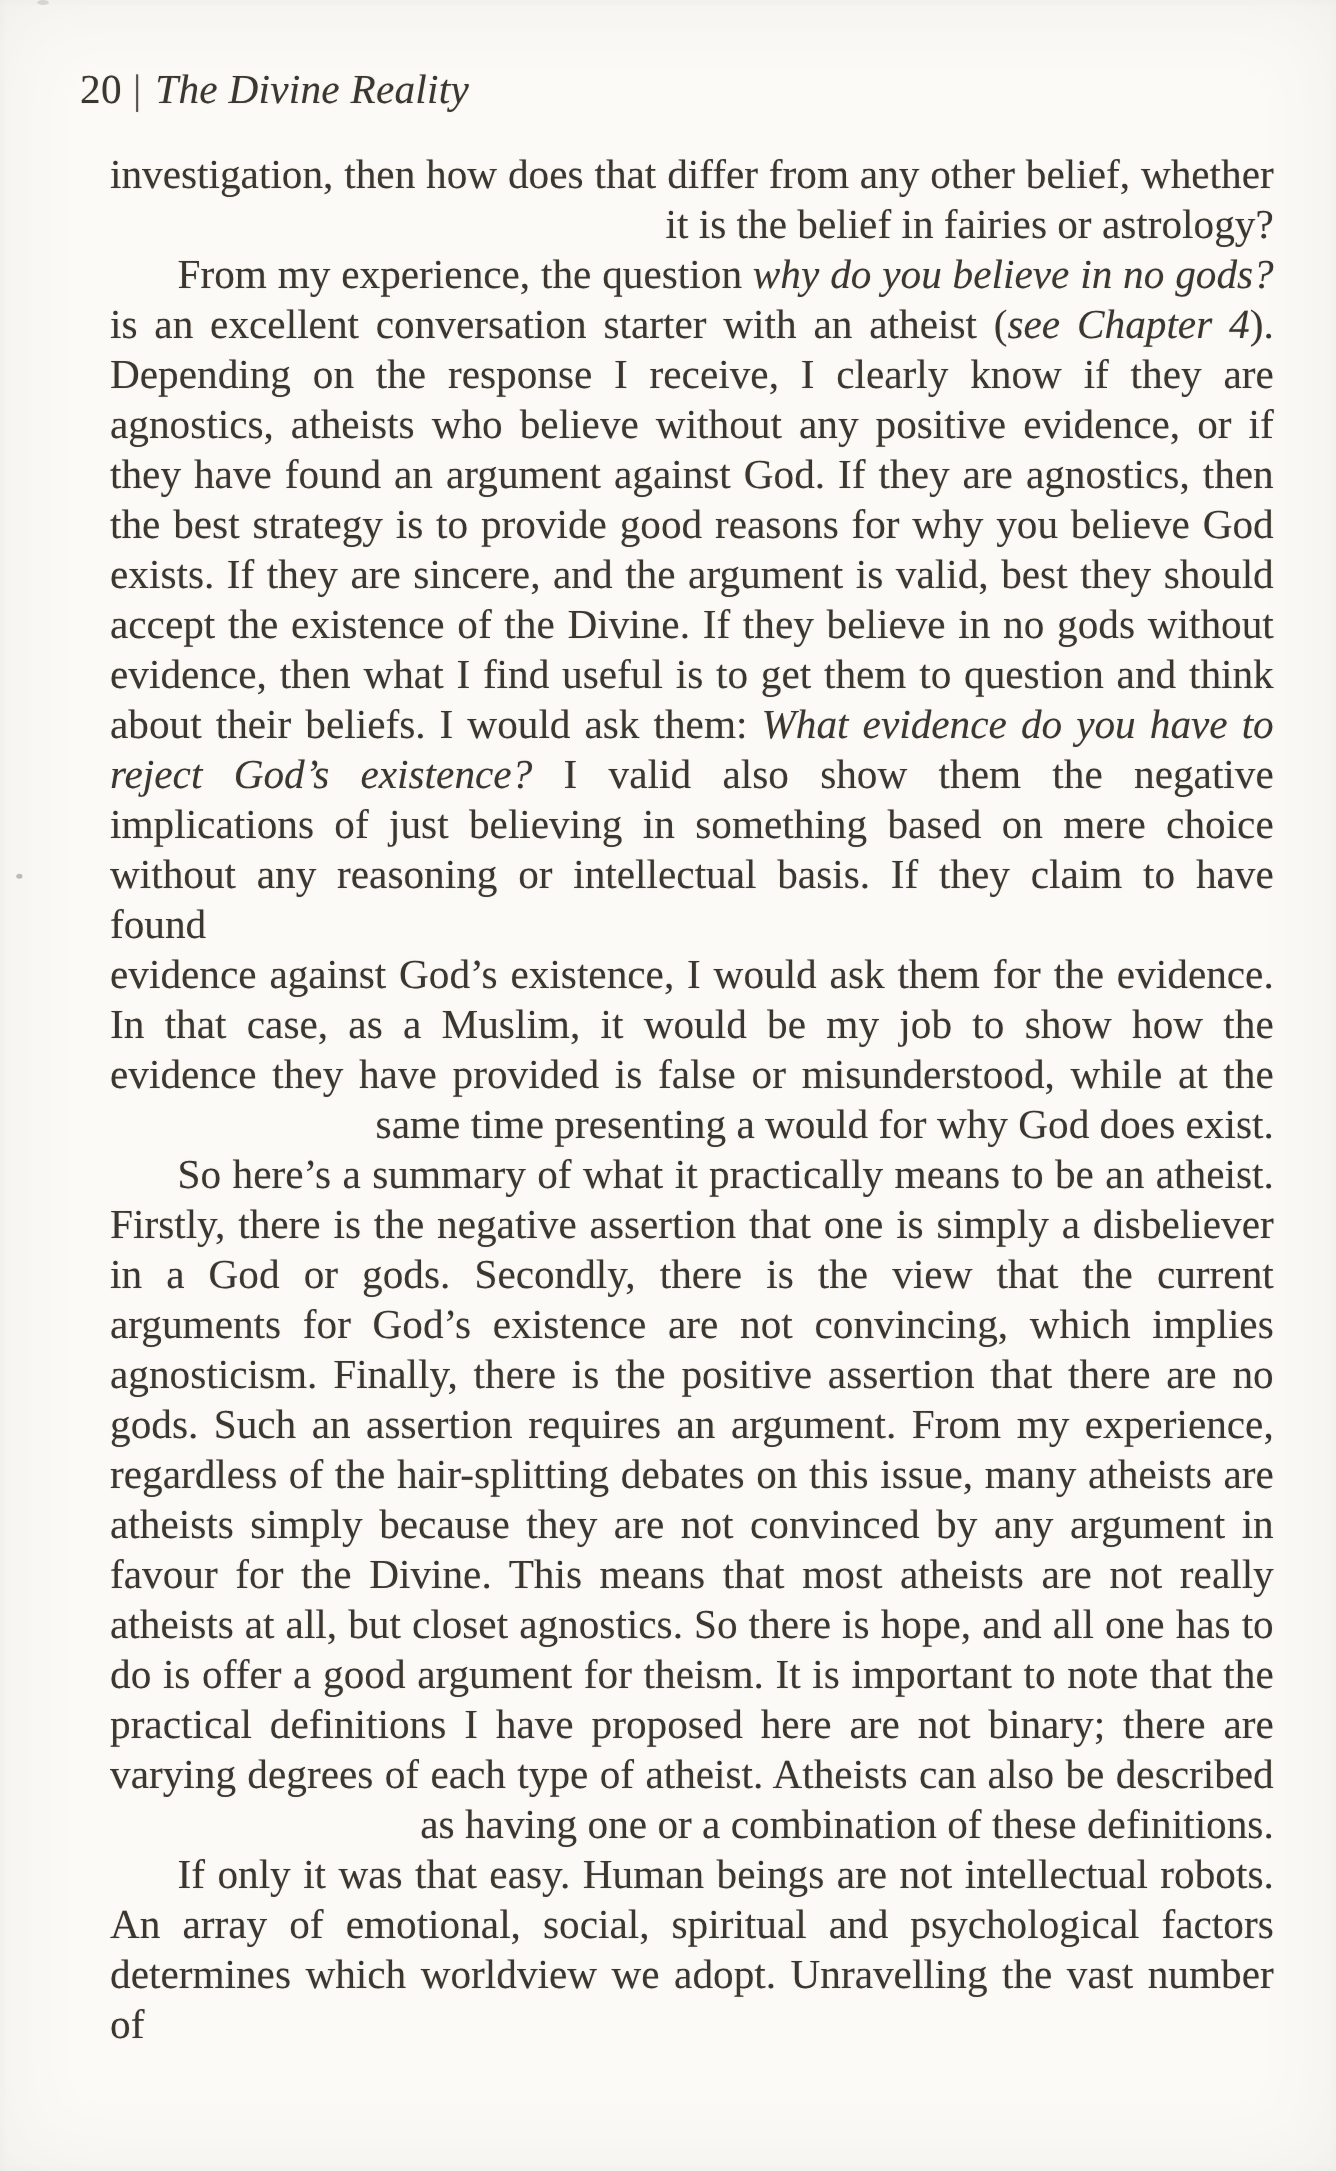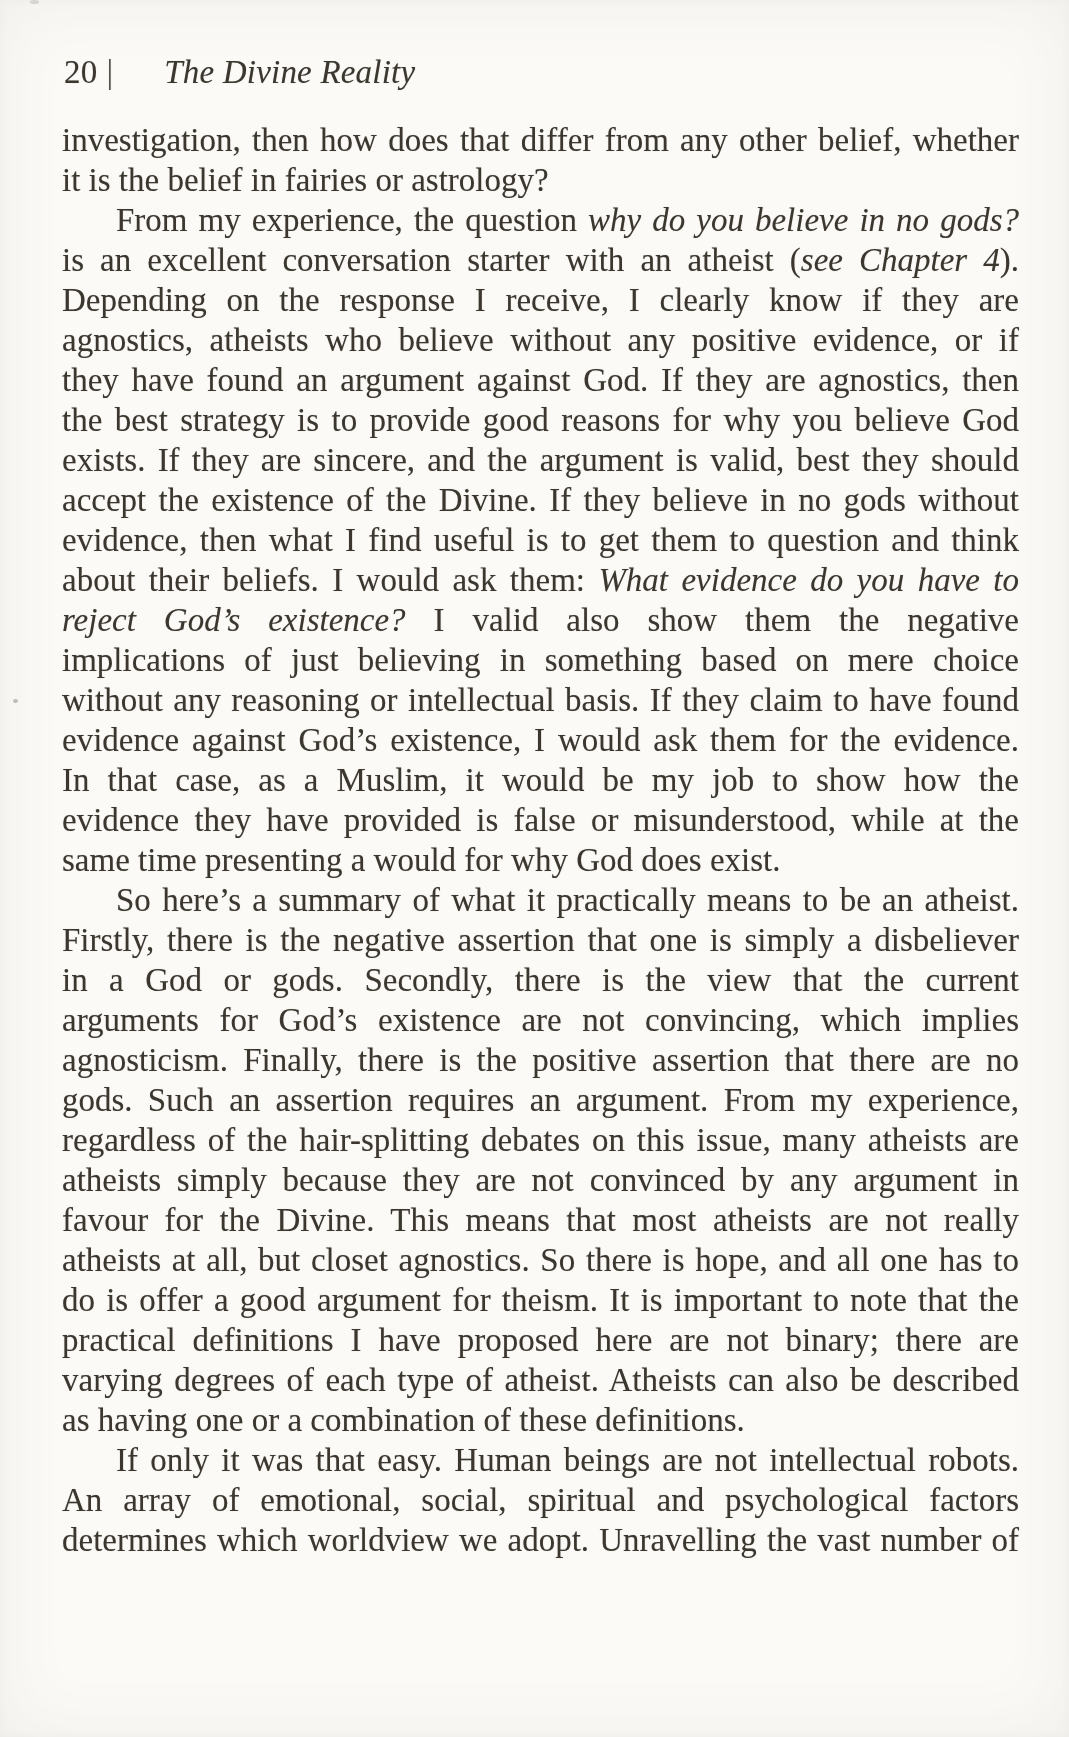--- a/index.html
+++ b/index.html
@@ -23,32 +23,33 @@
     line-height: 40px;
     letter-spacing: 0.2px;
     text-shadow: 0 0 1px rgba(59,55,47,0.30);
     white-space: nowrap;
   }
   .running-header .sep {
     display: inline-block;
     padding: 0 11px 0 9px;
     color: #56524a;
   }
-  .running-header .book-title { font-style: italic; margin-left: 40px; }
+  .running-header .book-title { font-style: italic; }
   .page-body {
     margin: 28px 50px 0 62px;
     width: 957px;
     font-size: 33px;
     line-height: 40px;
     text-shadow: 0 0 1px rgba(59,55,47,0.30);
   }
-  .line { text-align: left; }
+  .line { text-align: right; }
   .line.justify {
     text-align: justify;
     text-align-last: justify;
+    margin-left: 26px;
   }
   .line.indent { padding-left: 54px; }
   em { font-style: italic; }
   .speck {
     position: absolute;
     background: rgba(120,115,105,0.45);
     border-radius: 50%;
   }
   .speck.s1 { left: 13px; top: 699px; width: 5px; height: 4px; }
   .speck.s2 { left: 30px; top: 0px;  width: 9px; height: 4px; opacity: .5; }

